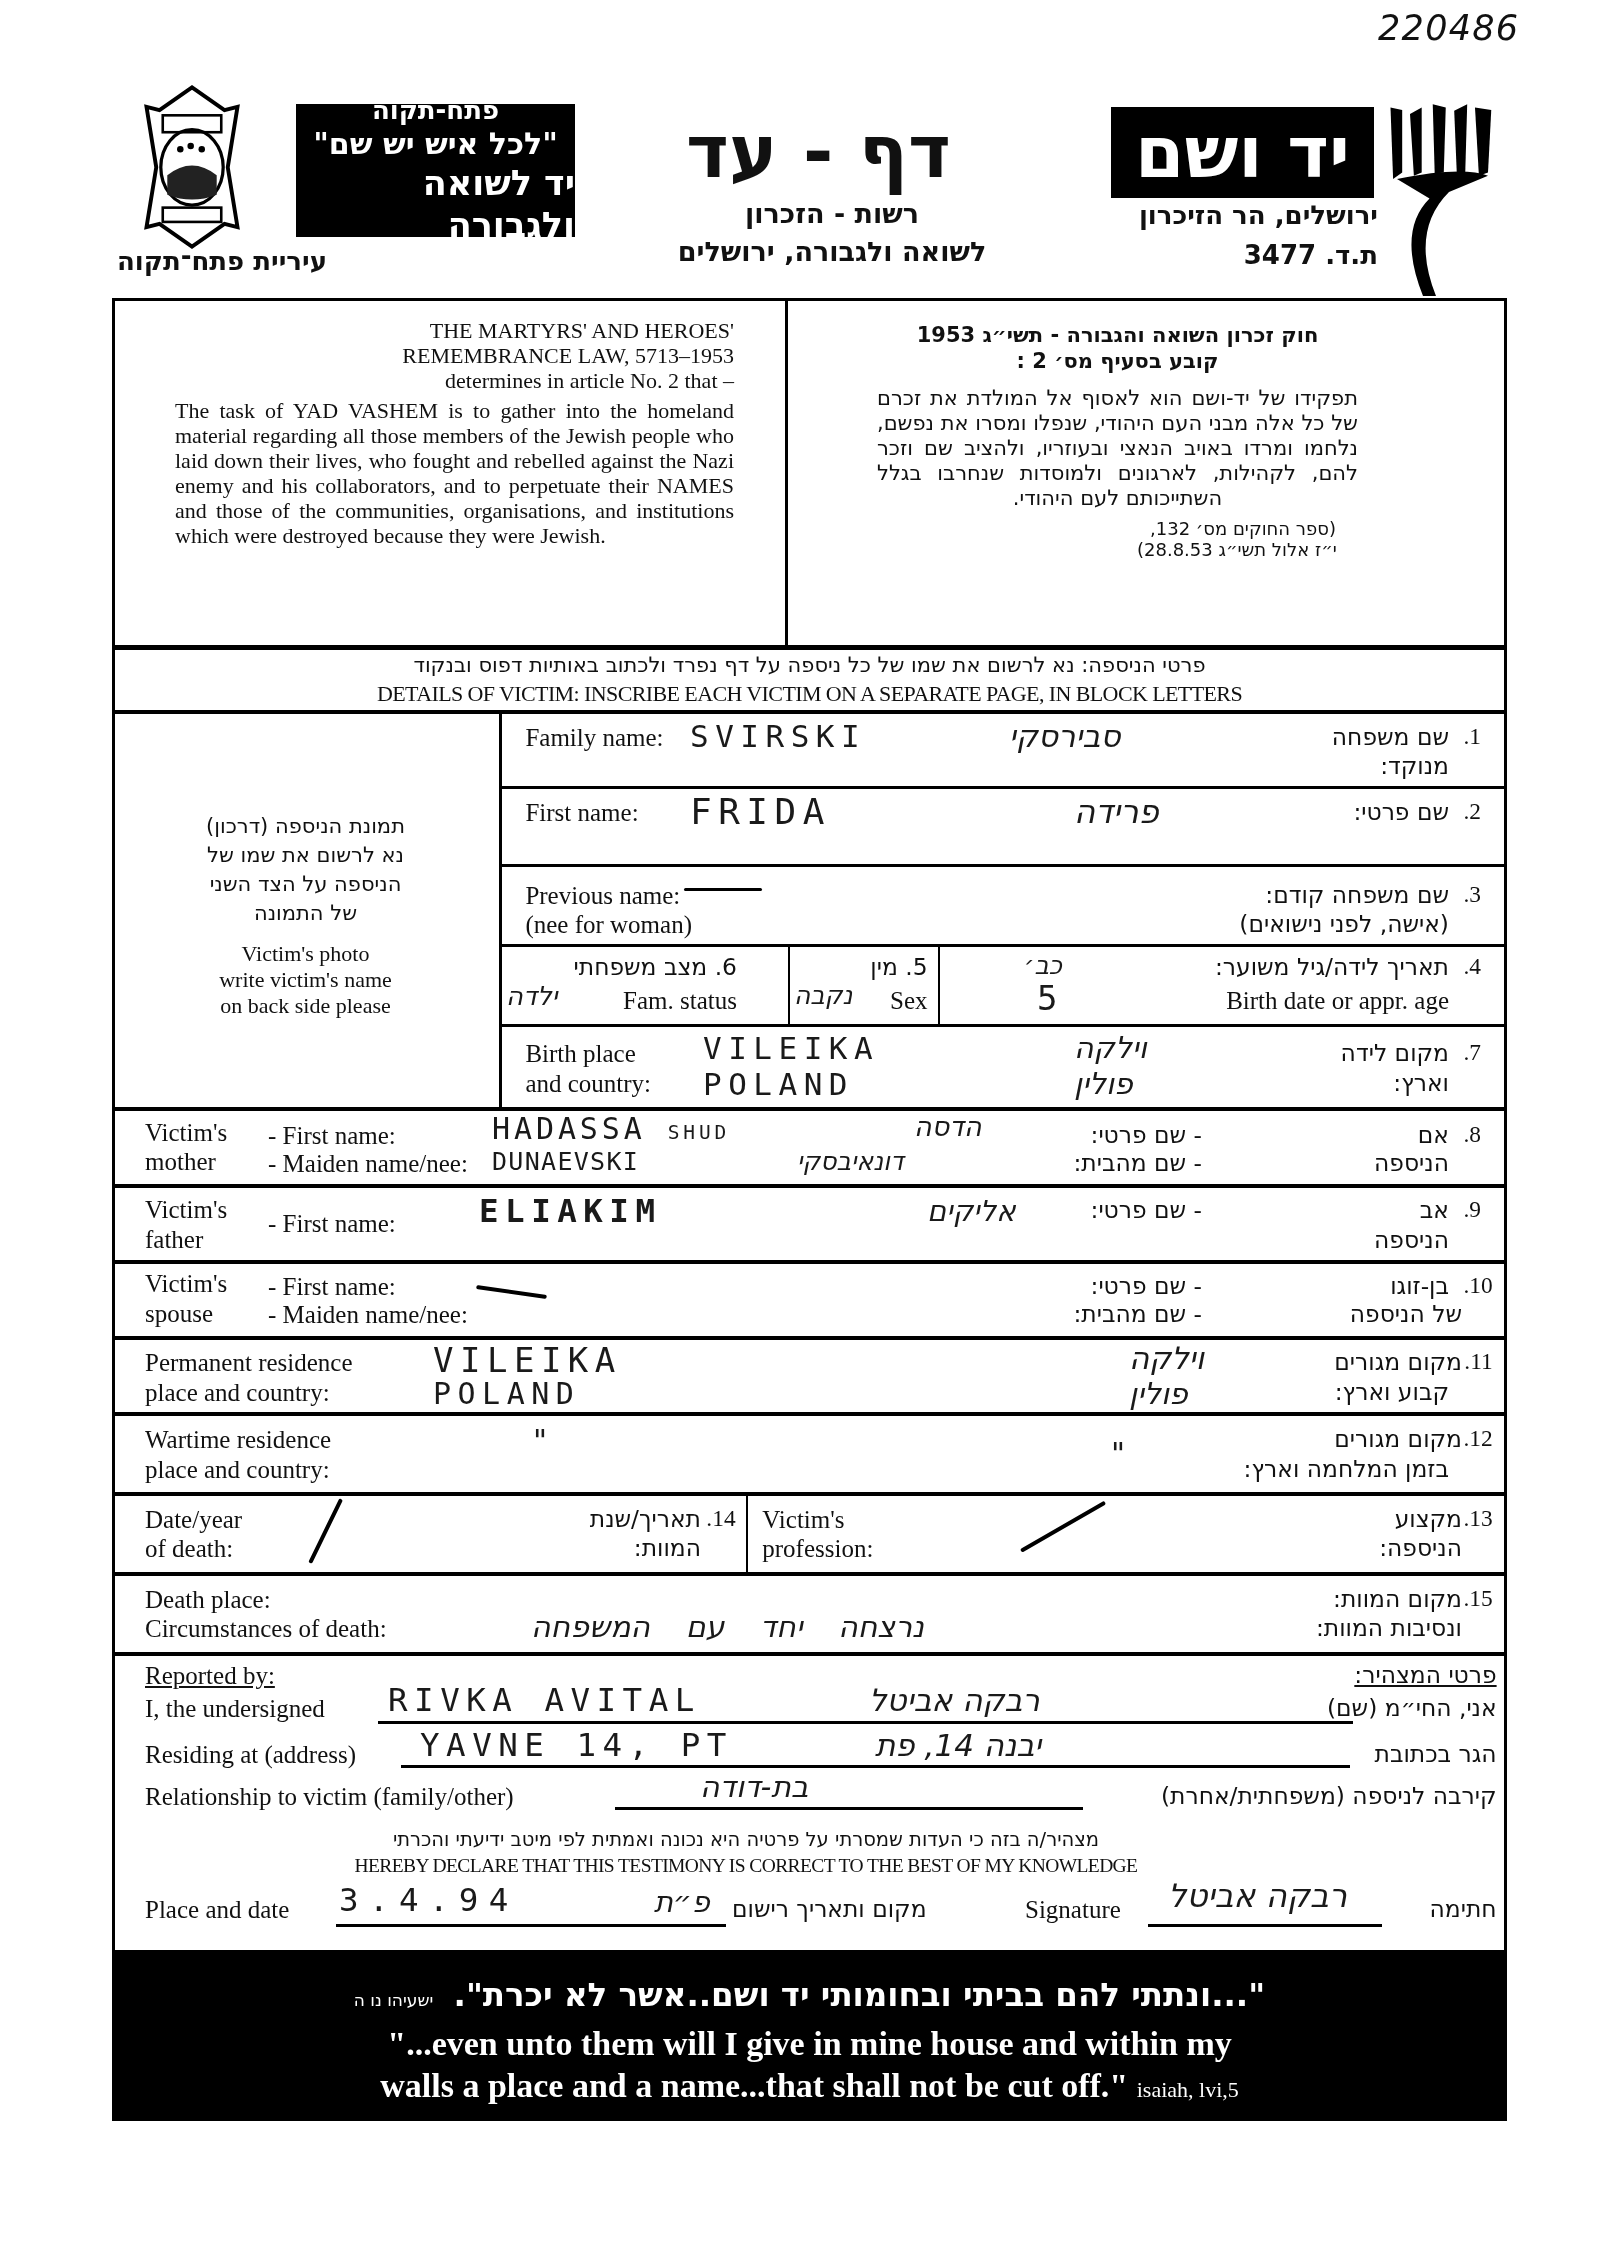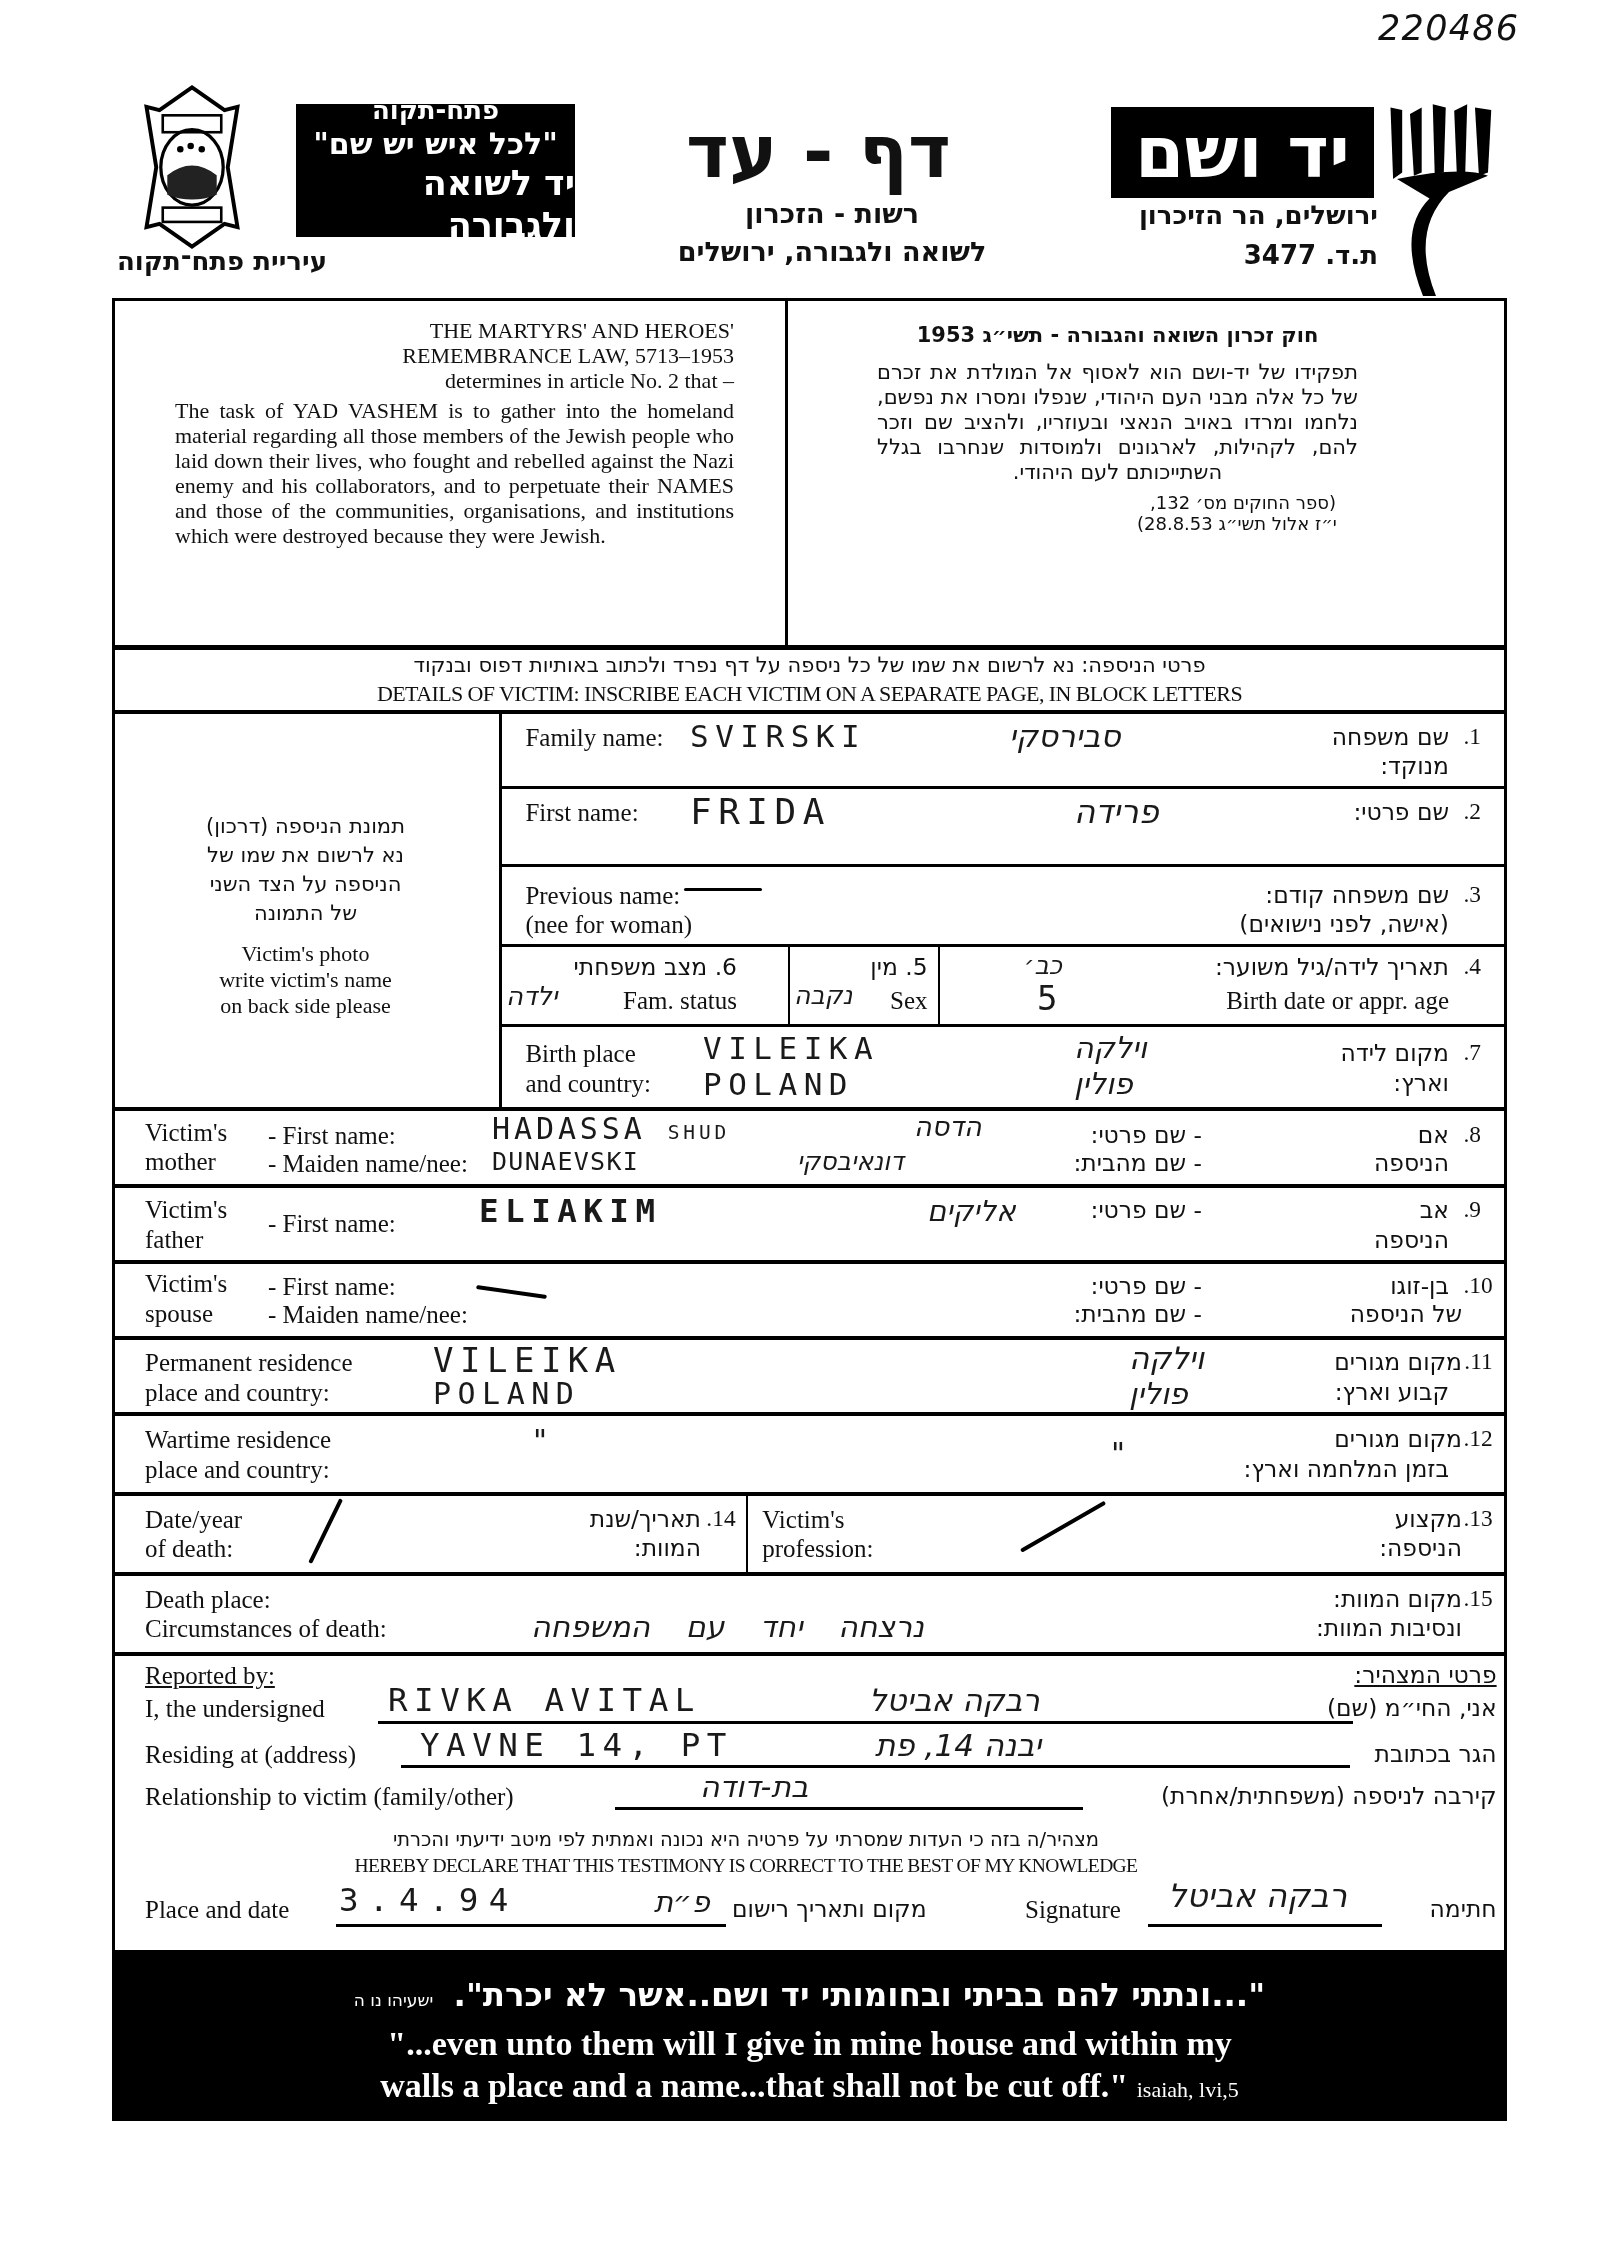--- a/index.html
+++ b/index.html
@@ -87,20 +87,21 @@
 
 <div class="abs" style="left:175px;top:318px;width:559px;">
   <div class="law-en">THE MARTYRS' AND HEROES'</div>
   <div class="law-en">REMEMBRANCE LAW, 5713–1953</div>
   <div class="law-en">determines in article No. 2 that –</div>
   <div class="law-body" style="margin-top:5.2px;">The task of YAD VASHEM is to gather into the homeland material regarding all those members of the Jewish people who laid down their lives, who fought and rebelled against the Nazi enemy and his collaborators, and to perpetuate their NAMES and those of the communities, organisations, and institutions which were destroyed because they were Jewish.</div>
 </div>
 
 <div class="abs heb" style="left:825px;top:322px;width:585px;">
   <div class="law-heb" style="font-weight:bold;">חוק זכרון השואה והגבורה - תשי״ג 1953</div>
+  <div class="law-heb" style="font-weight:bold;">קובע בסעיף מס׳ 2 :</div>
   <div class="law-heb" style="margin:11.7px 52px 0 52px;text-align:justify;text-align-last:center;line-height:25px;">תפקידו של יד-ושם הוא לאסוף אל המולדת את זכרם של כל אלה מבני העם היהודי, שנפלו ומסרו את נפשם, נלחמו ומרדו באויב הנאצי ובעוזריו, ולהציב שם וזכר להם, לקהילות, לארגונים ולמוסדות שנחרבו בגלל השתייכותם לעם היהודי.</div>
   <div style="font-size:18px;text-align:left;direction:rtl;margin-top:7.8px;padding-left:325px;">(ספר החוקים מס׳ 132,</div>
   <div style="font-size:18px;text-align:left;direction:rtl;padding-left:312px;">י״ז אלול תשי״ג 28.8.53)</div>
 </div>
 
 <div class="abs heb" style="left:112px;top:653px;width:1395px;text-align:center;font-size:21px;">פרטי הניספה: נא לרשום את שמו של כל ניספה על דף נפרד ולכתוב באותיות דפוס ובנקוד</div>
 <div class="abs" style="left:112px;top:681px;width:1395px;text-align:center;font-size:22px;letter-spacing:-0.6px;">DETAILS OF VICTIM: INSCRIBE EACH VICTIM ON A SEPARATE PAGE, IN BLOCK LETTERS</div>
 <div class="hr" style="left:112px;top:710px;width:1395px;height:3.9px;"></div>
 
 <div class="vr" style="left:499px;top:712px;width:2.6px;height:395px;"></div>

